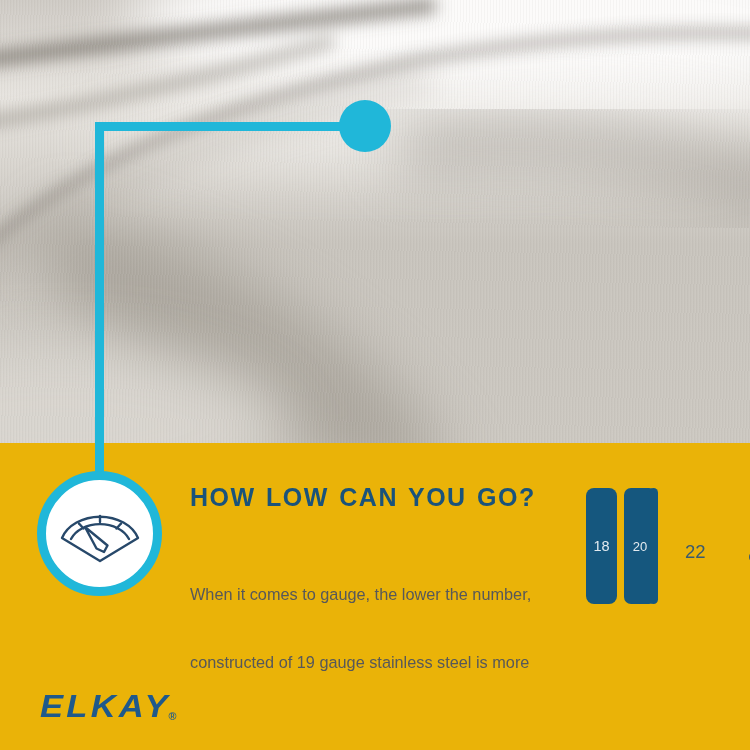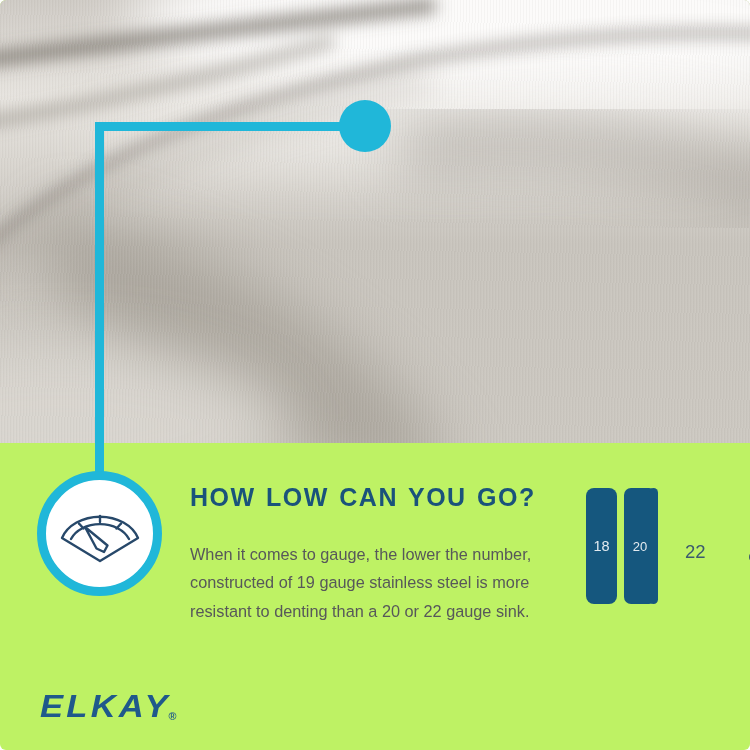--- a/index.html
+++ b/index.html
@@ -1,35 +1,35 @@
 <!DOCTYPE html>
 <html><head>
 <meta charset="utf-8">
 <style>
   html,body{margin:0;padding:0;background:#fff;}
-  .stage{position:relative;width:750px;height:750px;overflow:hidden;background:#bef264;
-         font-family:"Liberation Sans",sans-serif;border-radius:6px;}
+  .stage{position:relative;width:750px;height:750px;overflow:hidden;background:#eab308;
+         font-family:"Liberation Sans",sans-serif;}
   
   .photo-wrap{position:absolute;left:0;top:0;width:750px;height:443px;overflow:hidden;}
   .photo-wrap svg{display:block;}
   .photo-wrap::after{content:"";position:absolute;inset:0;
     background:repeating-linear-gradient(92deg,rgba(255,255,255,0.05) 0 1px,rgba(110,104,96,0.05) 1px 2px,rgba(255,255,255,0) 2px 3px);
     pointer-events:none;}
   
   .v-line{position:absolute;left:95px;top:122px;width:9px;height:353px;background:var(--cyan);}
   .h-line{position:absolute;left:95px;top:122px;width:252px;height:9px;background:var(--cyan);}
   .dot{position:absolute;left:339px;top:100px;width:52px;height:52px;border-radius:50%;background:var(--cyan);}
   .ring{position:absolute;left:37px;top:471px;width:125px;height:125px;border-radius:50%;
         border:9px solid var(--cyan);background:#fff;box-sizing:border-box;
         display:flex;align-items:center;justify-content:center;}
   
   .heading{position:absolute;left:190px;top:483px;font-size:25px;font-weight:700;
            letter-spacing:1.5px;word-spacing:2px;color:var(--blue);white-space:nowrap;}
   .body-copy{position:absolute;left:190px;top:540px;color:#57585a;font-size:16.3px;}
-  .body-copy .line{line-height:28.4px;white-space:nowrap;}
+  .body-copy .line{line-height:28.4px;white-space:nowrap;margin-top:40px;}
   
   .bar{position:absolute;top:488px;height:116px;background:var(--barblue);
        display:flex;align-items:center;justify-content:center;color:rgba(255,255,255,0.88);}
   .bar-18{left:586px;width:31px;border-radius:8px;font-size:14.5px;}
   .bar-20{left:624px;width:32px;border-radius:7px;font-size:13px;}
   .bar-22{left:649px;width:9px;border-radius:4.5px;}
   .label-22{position:absolute;left:685px;top:541px;display:flex;align-items:flex-end;
             color:#3b5a6e;white-space:nowrap;}
   .label-22 .num{font-size:18.5px;font-weight:400;}
   .label-22 .unit{font-size:10px;letter-spacing:0.5px;margin-left:1px;padding-left:42px;}
@@ -103,21 +103,20 @@
 
         <path d="M 27,23 L 49.5,41.5 L 46,48 L 38.5,44.5 Z"></path>
       </g>
     </svg>
   </div>
 
   <div class="heading">HOW LOW CAN YOU GO?</div>
   <div class="body-copy">
     <div class="line">When it comes to gauge, the lower the number,</div>
     <div class="line">constructed of 19 gauge stainless steel is more</div>
-    <div class="line">resistant to denting than a 20 or 22 gauge sink.</div>
   </div>
 
   <div class="bar bar-18">
     <span>18</span>
   </div>
   <div class="bar bar-20">
     <span>20</span>
   </div>
   <div class="bar bar-22"></div>
   <div class="label-22">

